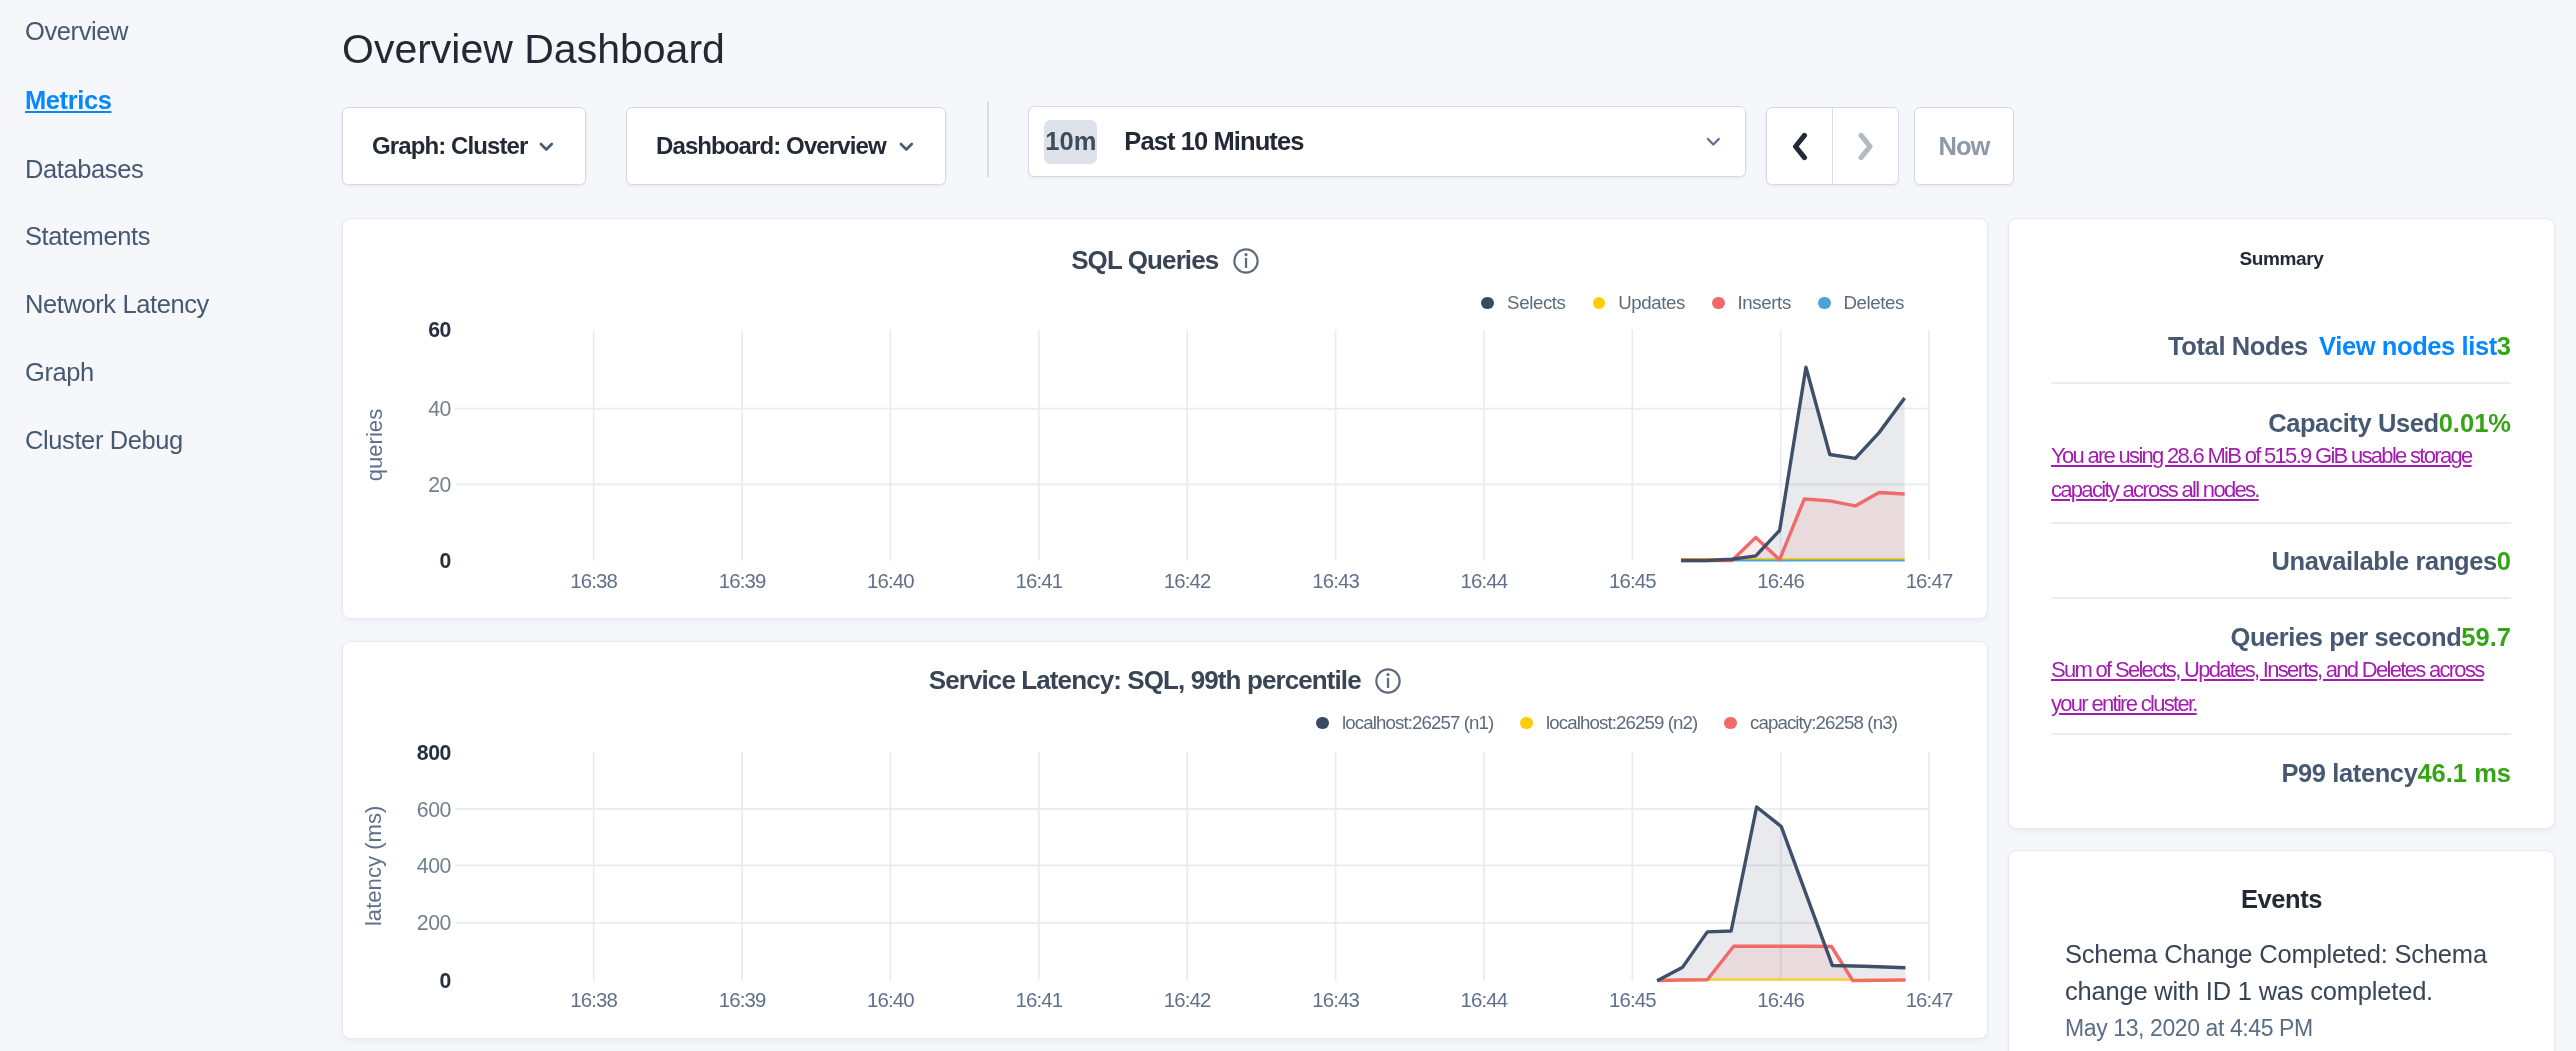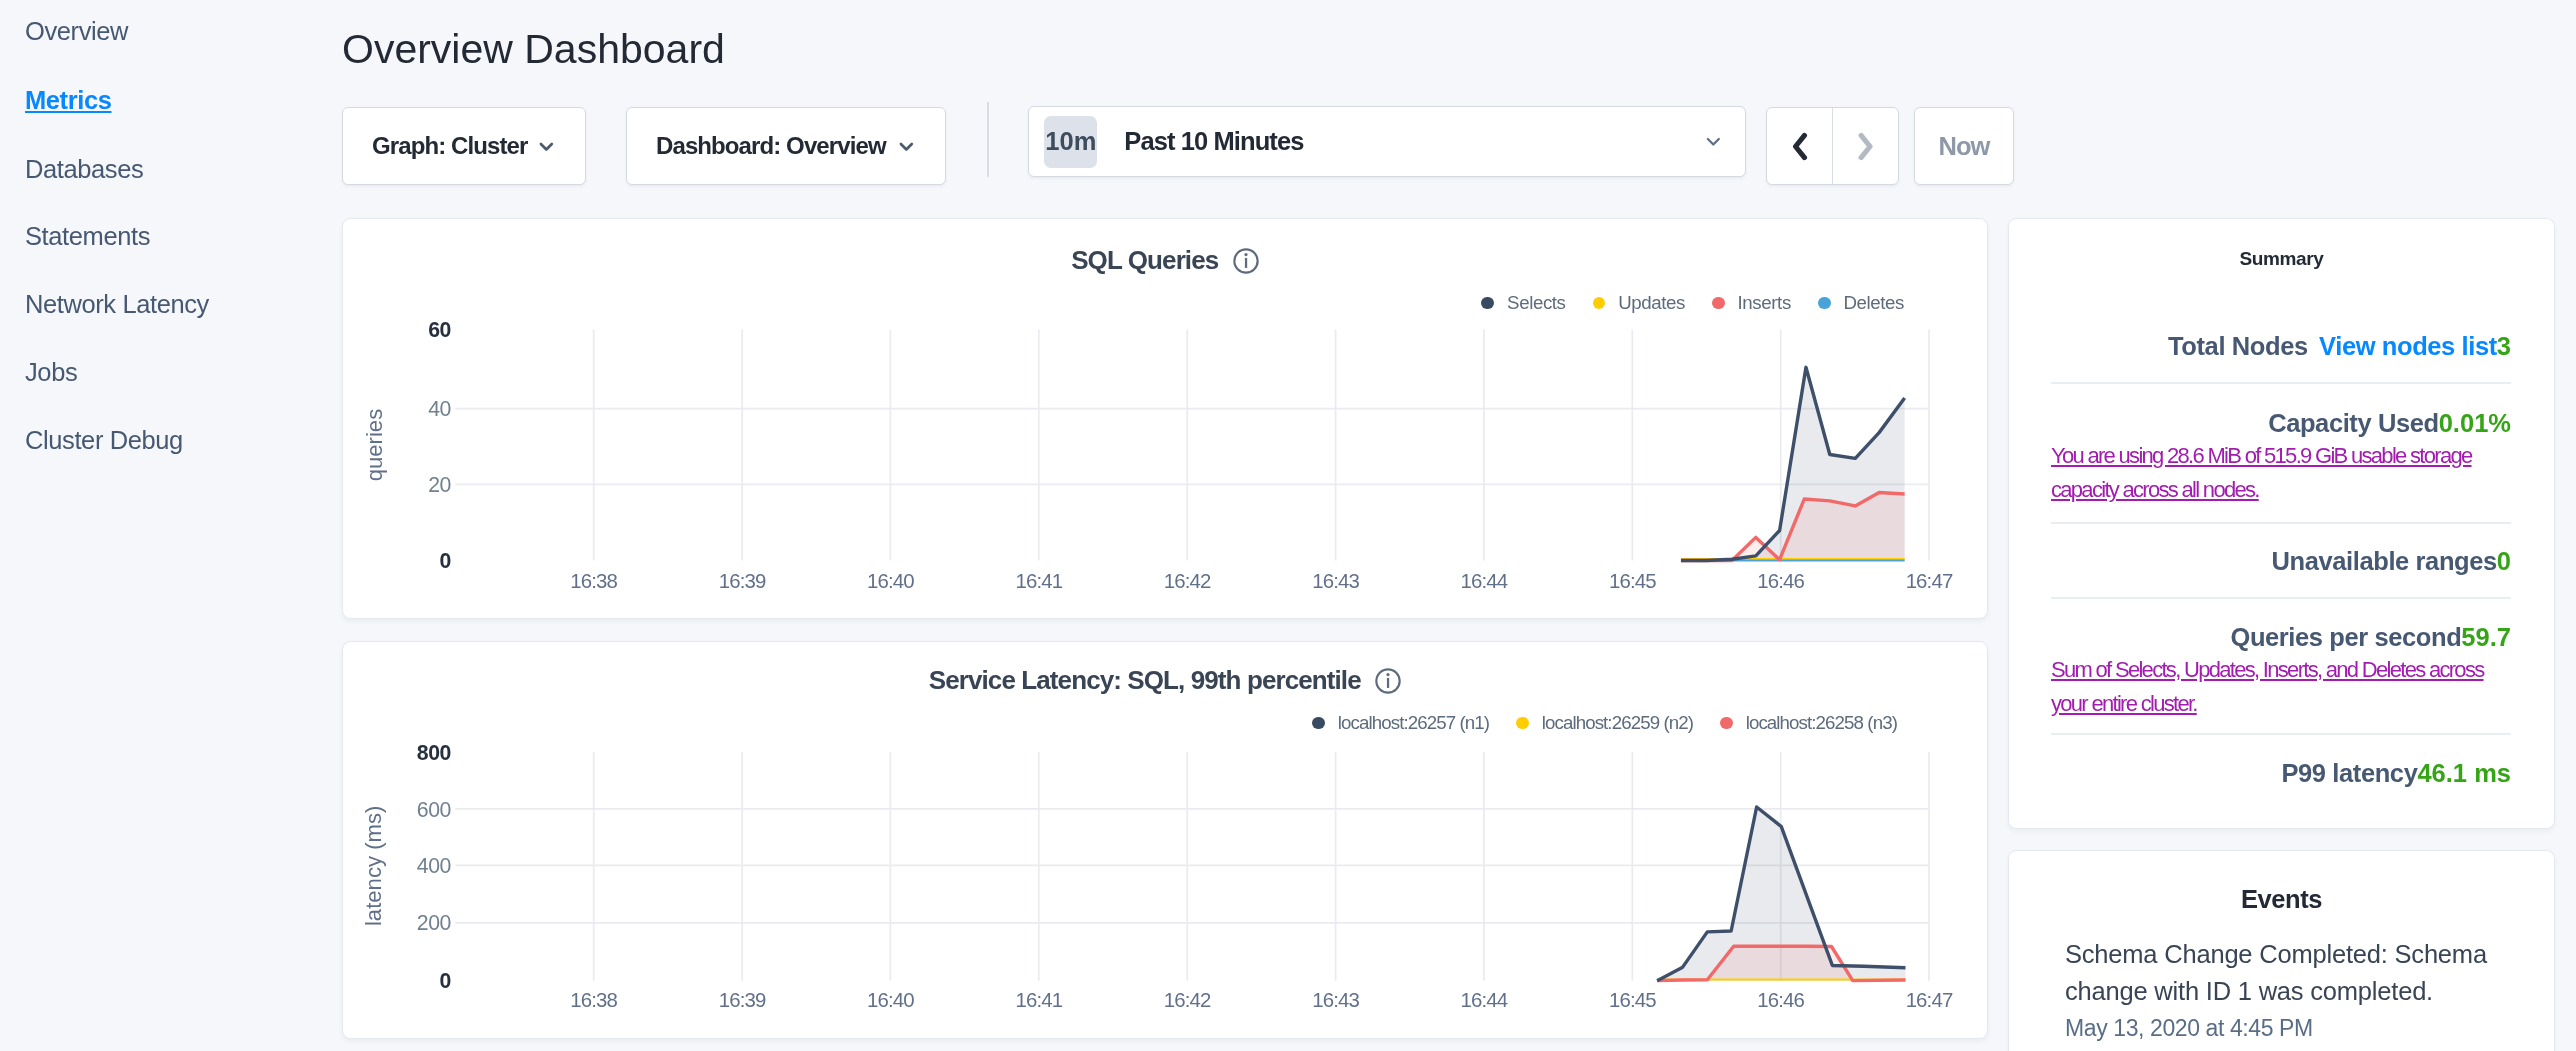--- a/index.html
+++ b/index.html
@@ -33,40 +33,40 @@
   .slink { color:#0788ff; font-weight:bold; font-size:25.5px; letter-spacing:-0.4px; }
 </style>
 </head>
 <body>
 
   <div class="nav-item" style="top:17px;">Overview</div>
   <div class="nav-item active" style="top:86px;text-decoration:underline;">Metrics</div>
   <div class="nav-item" style="top:155px;">Databases</div>
   <div class="nav-item" style="top:222px;">Statements</div>
   <div class="nav-item" style="top:290px;">Network Latency</div>
-  <div class="nav-item" style="top:358px;">Jobs</div>
+  <div class="nav-item" style="top:358px;">Graph</div>
   <div class="nav-item" style="top:426px;">Cluster Debug</div>
 
   <h1>Overview Dashboard</h1>
 
   <div class="btn" style="left:342px; width:244px; padding:0 29px; justify-content:space-between;">
     <span class="lbl">Graph: Cluster</span>
     <svg class="chev" viewBox="0 0 24 24" fill="none" stroke="#4c5a6c" stroke-width="3.4" stroke-linecap="round" stroke-linejoin="round">
       <path d="M5 9 L12 16 L19 9"></path>
     </svg>
   </div>
   <div class="btn" style="left:626px; width:320px; padding:0 29px; justify-content:space-between;">
     <span class="lbl">Dashboard: Overview</span>
     <svg class="chev" viewBox="0 0 24 24" fill="none" stroke="#4c5a6c" stroke-width="3.4" stroke-linecap="round" stroke-linejoin="round">
       <path d="M5 9 L12 16 L19 9"></path>
     </svg>
   </div>
   <div class="vdivider"></div>
   <div class="btn" style="left:1028px; top:106px; height:71px; width:718px; padding:0 22px 0 15.3px;">
-    <span style="background:#dde2ea; border-radius:6.8px; font-size:25.5px; font-weight:bold; color:#3e4c5e; width:53px; height:52px; display:flex; align-items:center; justify-content:center; margin-right:27px;">10m</span>
+    <span style="background:#dde2ea; border-radius:6.8px; font-size:25.5px; font-weight:bold; color:#3e4c5e; width:53px; height:44px; display:flex; align-items:center; justify-content:center; margin-right:27px;">10m</span>
     <span class="lbl" style="font-size:25.5px;">Past 10 Minutes</span>
     <svg class="chev" viewBox="0 0 24 24" fill="none" stroke="#61708a" stroke-width="3" stroke-linecap="round" stroke-linejoin="round" style="margin-left:auto;">
       <path d="M5 9 L12 16 L19 9"></path>
     </svg>
   </div>
   <div class="btn" style="left:1766px; width:133px; padding:0;">
     <div style="width:66px; height:100%; display:flex; align-items:center; justify-content:center; border-right:1.7px solid #d8dde4;">
       <svg width="19.6" height="29" viewBox="0 0 23 34" fill="none" stroke="#242a35" stroke-width="6" stroke-linecap="round" stroke-linejoin="round">
         <path d="M17 4 L6.5 17 L17 30"></path>
       </svg>
@@ -164,21 +164,21 @@
       <div class="item">
         <span class="dot" style="background:#394a63;"></span>
         <span class="t" style="letter-spacing:-0.9px;">localhost:26257 (n1)</span>
       </div>
       <div class="item">
         <span class="dot" style="background:#ffcd02;"></span>
         <span class="t" style="letter-spacing:-0.9px;">localhost:26259 (n2)</span>
       </div>
       <div class="item">
         <span class="dot" style="background:#f16969;"></span>
-        <span class="t" style="letter-spacing:-0.9px;">localhost:26258 (n3)</span>
+        <span class="t" style="letter-spacing:-0.9px;">capacity:26258 (n3)</span>
       </div>
     </div>
     <svg width="1643" height="395" viewBox="0 0 1932 464" style="position:absolute; left:0; top:0;">
       <g stroke="#e9ebf0" stroke-width="2">
         <line x1="294.8" y1="129" x2="294.8" y2="398"></line>
         <line x1="469.3" y1="129" x2="469.3" y2="398"></line>
         <line x1="643.7" y1="129" x2="643.7" y2="398"></line>
         <line x1="818.2" y1="129" x2="818.2" y2="398"></line>
         <line x1="992.7" y1="129" x2="992.7" y2="398"></line>
         <line x1="1167.2" y1="129" x2="1167.2" y2="398"></line>

